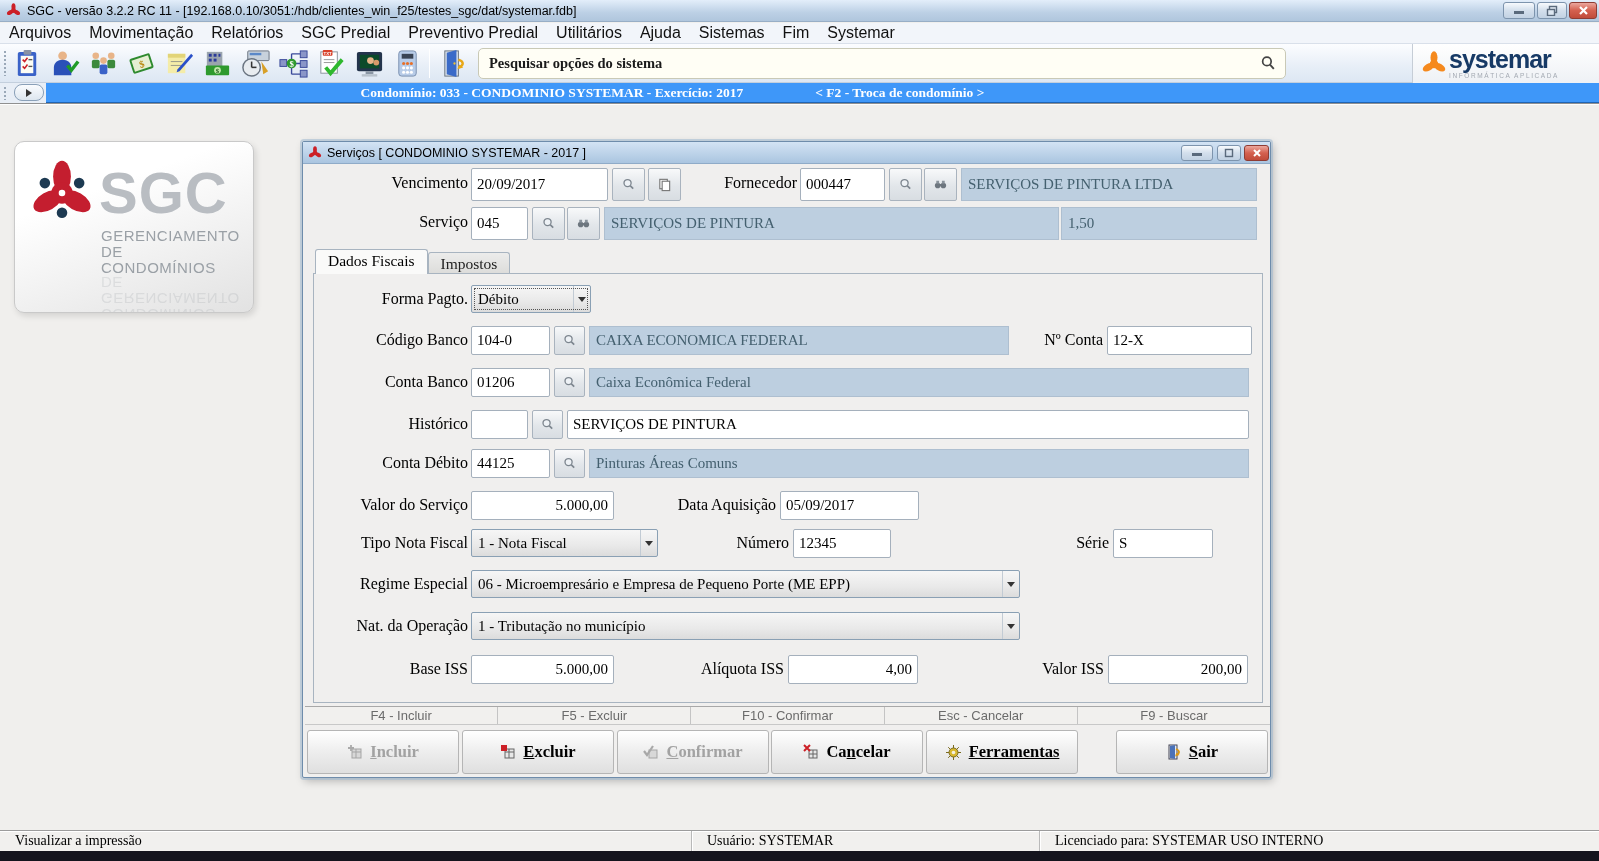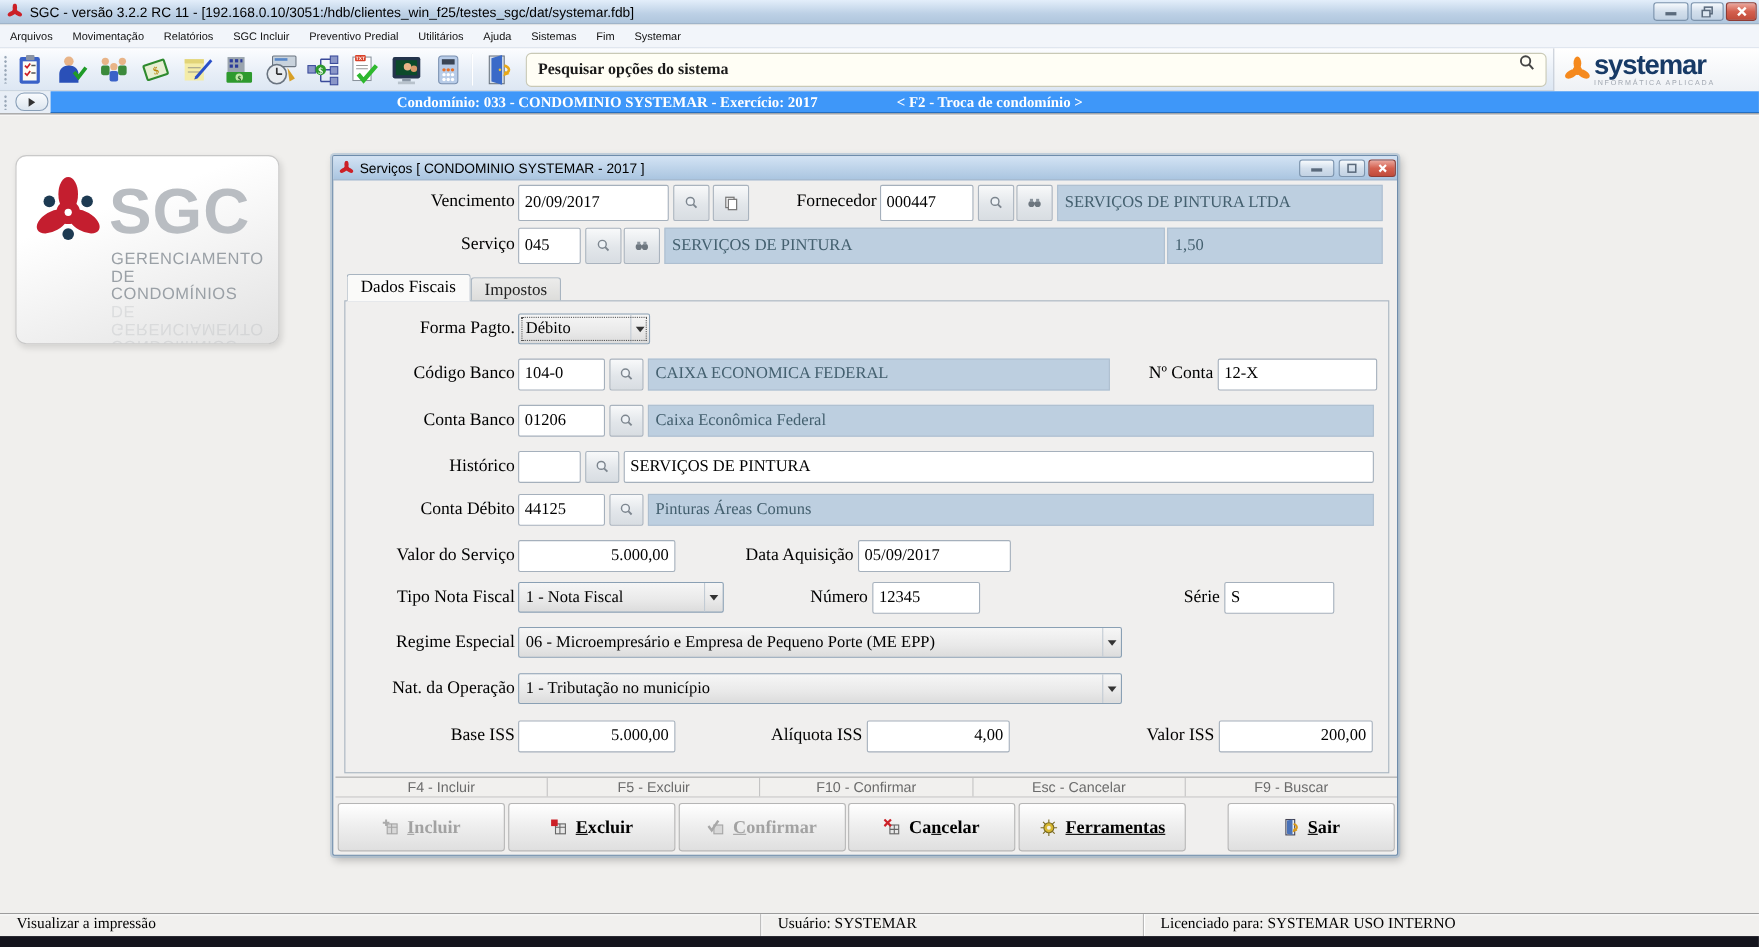--- a/index.html
+++ b/index.html
@@ -22,41 +22,41 @@
   #titlebar .app-ico { width:15px; height:15px; color:#cc2027; margin-right:6px; flex:none; }
   .wctl { position:absolute; top:2px; height:17px; border:1px solid #7d94ad; border-radius:3px;
           background:linear-gradient(#f7fafd,#d3dfec 50%,#c2d2e3);
           display:flex; align-items:center; justify-content:center; }
   .wctl.close { background:linear-gradient(#eba79d,#d4604f 50%,#c04b3a); border-color:#8e3c34; }
   .wctl svg { display:block; }
 
   #menubar {
     position:absolute; left:0; top:23px; width:1599px; height:21px;
     background:#f2f5fa; border-bottom:1px solid #d9e0ea;
-    display:flex; align-items:center; font-size:10px; color:#111;
+    display:flex; align-items:center; font-size:16px; color:#111;
   }
   #menubar .mi { padding:2px 9px; cursor:default; }
 
   
   #toolbar {
     position:absolute; left:0; top:44px; width:1599px; height:39px;
     background:linear-gradient(#fcfdff,#e7eef7 60%,#dde7f3);
     border-bottom:1px solid #c3cfdd;
   }
   .grip { position:absolute; top:6px; width:4px; bottom:6px;
     background-image:radial-gradient(circle, #9aa8b8 1px, transparent 1.2px);
     background-size:4px 4px; }
   .tbtn { position:absolute; top:2px; width:35px; height:35px; border-radius:3px;
     display:flex; align-items:center; justify-content:center; }
   .tbtn svg { width:31px; height:31px; }
   #tb-sep { position:absolute; left:429px; top:5px; height:29px; width:1px; background:#b6c2d0; border-right:1px solid #fff; }
   #searchbox {
-    position:absolute; left:478px; top:4px; width:928px; height:31px;
+    position:absolute; left:478px; top:4px; width:808px; height:31px;
     background:#fffef5; border:1px solid #c9c9b6; border-radius:5px;
-    display:flex; padding:0 8px;
+    display:flex; align-items:center; padding:0 8px;
   }
   #searchbox input {
     flex:1; border:none; outline:none; background:transparent;
     font-family:"Liberation Serif", serif; font-weight:bold; font-size:14.5px; color:#111;
   }
   #searchbox input::placeholder { color:#1a1a1a; opacity:1; }
   #brandcard {
     position:absolute; left:1412px; top:0; width:187px; height:39px;
     background:linear-gradient(#ffffff,#eef1f5); border-left:1px solid #c6cdd6;
     display:flex; align-items:center; padding-left:8px;
@@ -205,21 +205,21 @@
     <svg width="11" height="11">
         <path d="M2 2 L9 9 M9 2 L2 9" stroke="#fff" stroke-width="2.2"></path>
       </svg>
   </div>
 </div>
 
 <div id="menubar">
   <span class="mi">Arquivos</span>
   <span class="mi">Movimentação</span>
   <span class="mi">Relatórios</span>
-  <span class="mi">SGC Incluir</span>
+  <span class="mi">SGC Predial</span>
   <span class="mi">Preventivo Predial</span>
   <span class="mi">Utilitários</span>
   <span class="mi">Ajuda</span>
   <span class="mi">Sistemas</span>
   <span class="mi">Fim</span>
   <span class="mi">Systemar</span>
 </div>
 
 <div id="toolbar">
   <div class="grip" style="left:3px"></div>

